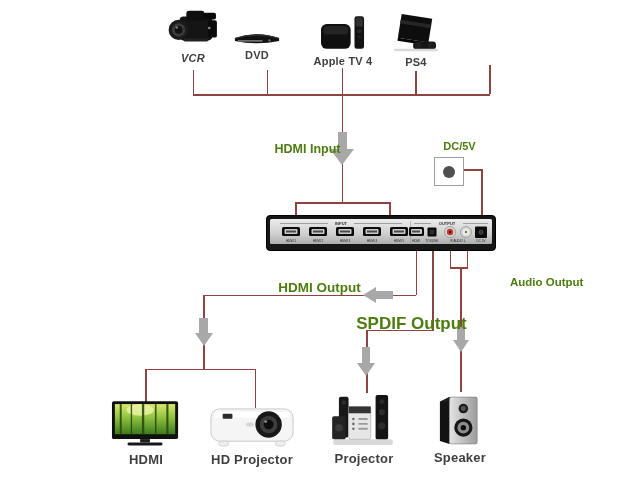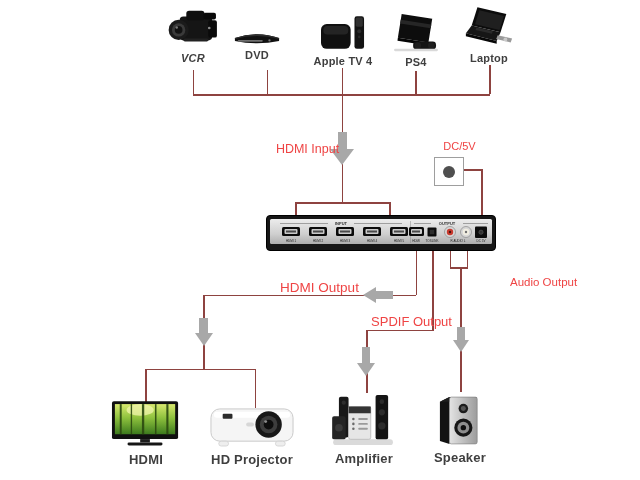--- a/index.html
+++ b/index.html
@@ -4,21 +4,21 @@
 <style>
   html,body{margin:0;padding:0;background:#ffffff;}
   #stage{
     position:relative;width:640px;height:480px;background:#ffffff;overflow:hidden;
     font-family:"Liberation Sans", sans-serif;color:#3b3b3b;
   }
   .node{position:absolute;display:flex;flex-direction:column;align-items:center;}
   .lbl{font-weight:700;color:#3f3f3f;letter-spacing:.2px;white-space:nowrap;}
   .lbl-top{font-size:11px;margin-top:2px;}
   .lbl-bottom{font-size:13px;margin-top:3px;}
-  .flow-label{position:absolute;font-weight:400;color:#ef4444;white-space:nowrap;padding-left:23px;}
+  .flow-label{position:absolute;font-weight:700;color:#4d7c0f;white-space:nowrap;padding-left:23px;}
   .center{transform:translateX(-50%);}
   
   .l{position:absolute;background:#8e4340;}
   .lv{width:1.5px;}
   .lh{height:1.5px;}
   
   .arrow-down{position:absolute;display:flex;flex-direction:column;align-items:center;}
   .arrow-down .shaft{background:#a8a8a8;}
   .arrow-down .head{width:0;height:0;border-left:12px solid transparent;border-right:12px solid transparent;border-top:16px solid #a8a8a8;}
   .arrow-left{position:absolute;display:flex;flex-direction:row;align-items:center;}
@@ -78,21 +78,21 @@
     <div class="head" style="border-left-width:9px;border-right-width:9px;border-top-width:13px;"></div>
   </div>
   <div class="arrow-down" style="left:452px;top:327px;width:17px;">
     <div class="shaft" style="width:8px;height:13px;"></div>
     <div class="head" style="border-left-width:8.5px;border-right-width:8.5px;border-top-width:12px;"></div>
   </div>
 
   <div class="flow-label center" style="left:296px;top:142px;font-size:12.5px;">HDMI Input</div>
   <div class="flow-label center" style="left:448px;top:140px;font-size:11px;">DC/5V</div>
   <div class="flow-label center" style="left:308px;top:280px;font-size:13.5px;">HDMI Output</div>
-  <div class="flow-label center" style="left:400px;top:314px;font-size:13px;">SPDIF Output</div>
+  <div class="flow-label center" style="left:400px;top:314px;font-size:17px;">SPDIF Output</div>
   <div class="flow-label" style="left:463px;top:276px;font-size:11.5px;margin-left:24px;">Audio Output</div>
 
   <div class="dcbox" style="left:434px;top:157px;">
     <div class="dot"></div>
   </div>
 
   <div class="node" style="left:158px;top:6px;width:70px;font-style:italic;">
     <svg width="56" height="44" viewBox="0 0 56 46">
       <rect x="14" y="11" width="34" height="25" rx="4" fill="#151515"></rect>
       <rect x="21" y="5" width="19" height="10" rx="3" fill="#0e0e0e"></rect>
@@ -136,32 +136,20 @@
       <polygon points="11,8 43,13 42.4,17 10.4,12" fill="#262626"></polygon>
       <polygon points="8,27 40,32 39.6,35 7.6,30" fill="#050505"></polygon>
       <rect x="24" y="31" width="24" height="8" rx="3.5" fill="#141414"></rect>
       <circle cx="29" cy="35" r="3.4" fill="#1e1e1e"></circle>
       <circle cx="43" cy="35" r="3.4" fill="#1e1e1e"></circle>
       <rect x="4" y="38.5" width="46" height="2.5" rx="1.2" fill="#d9d9d9"></rect>
     </svg>
     <div class="lbl lbl-top">PS4</div>
   </div>
 
-  <div class="node" style="left:454px;top:5px;width:70px;">
-    <svg width="52" height="45" viewBox="0 0 54 46">
-      <polygon points="15,2 45,9 39,28 9,21" fill="#0c0c0c"></polygon>
-      <polygon points="17,5 42.5,11 38,25.5 12.5,19.5" fill="#1f1f1f"></polygon>
-      <polygon points="9,21 39,28 35,37 3,29" fill="#161616"></polygon>
-      <polygon points="3,29 35,37 35,40 3,32" fill="#070707"></polygon>
-      <polygon points="36,31 51,34.5 49.5,38.5 34.5,35" fill="#9a9a9a"></polygon>
-      <circle cx="44" cy="35.5" r="2" fill="#c9c9c9"></circle>
-      <polygon points="14,23 31,27 30,29.5 13,25.5" fill="#2a2a2a"></polygon>
-    </svg>
-    <div class="lbl lbl-top">Laptop</div>
-  </div>
 
   <svg width="230" height="36" viewBox="0 0 230 36" style="position:absolute;left:266px;top:215px;">
     <defs>
       <linearGradient id="faceGrad" x1="0" y1="0" x2="0" y2="1">
         <stop offset="0" stop-color="#ececec"></stop>
         <stop offset="0.6" stop-color="#cfcfcf"></stop>
         <stop offset="1" stop-color="#aeaeae"></stop>
       </linearGradient>
     </defs>
     <rect x="0.5" y="0.5" width="229" height="35" rx="3.5" fill="#161616" stroke="#000" stroke-width="1"></rect>
@@ -296,21 +284,21 @@
       <circle cx="51.5" cy="34" r="3.8" fill="#2c2c2c"></circle>
       <rect x="17" y="14" width="23" height="34" rx="2" fill="#e6e6e6" stroke="#b5b5b5" stroke-width="0.8"></rect>
       <rect x="17" y="14" width="23" height="7" fill="#343434"></rect>
       <circle cx="22" cy="27" r="1.3" fill="#6a6a6a"></circle>
       <circle cx="22" cy="32" r="1.3" fill="#6a6a6a"></circle>
       <circle cx="22" cy="37" r="1.3" fill="#6a6a6a"></circle>
       <rect x="27" y="26" width="10" height="2" rx="1" fill="#9a9a9a"></rect>
       <rect x="27" y="31" width="10" height="2" rx="1" fill="#9a9a9a"></rect>
       <rect x="27" y="36" width="10" height="2" rx="1" fill="#9a9a9a"></rect>
     </svg>
-    <div class="lbl lbl-bottom">Amplifier</div>
+    <div class="lbl lbl-bottom">Projector</div>
   </div>
 
   <div class="node" style="left:438px;top:394px;width:44px;">
     <svg width="44" height="53" viewBox="0 0 46 55">
       <defs>
         <linearGradient id="spkFace" x1="0" y1="0" x2="1" y2="0">
           <stop offset="0" stop-color="#e3e3e3"></stop>
           <stop offset="1" stop-color="#9c9c9c"></stop>
         </linearGradient>
       </defs>

